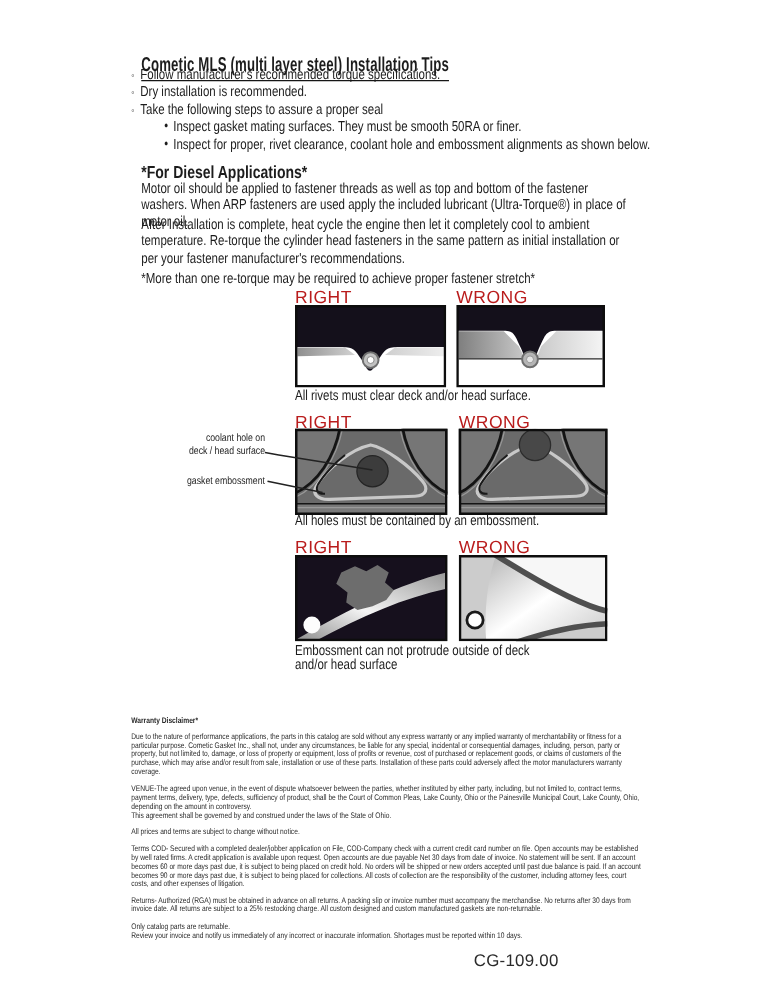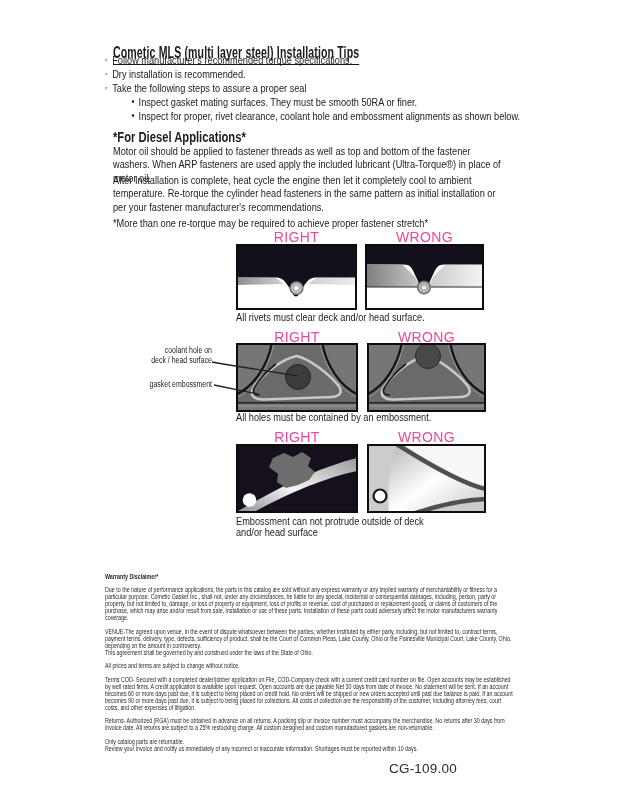--- a/index.html
+++ b/index.html
@@ -18,31 +18,31 @@
     border-bottom:1.7px solid #161616;padding-bottom:2px;letter-spacing:.2px;
   }
   .tips{left:105px;top:53px;width:600px;font-size:11.5px;line-height:14px;}
   .tip-row{display:flex;align-items:flex-start;}
   .tip-row.lvl2{margin-left:33px;}
   .marker1{font-size:9px;line-height:14px;width:9px;flex:0 0 9px;}
   .marker2{font-size:11px;line-height:13px;width:9px;flex:0 0 9px;}
   .tip-text{white-space:pre-line;}
   .diesel-h{left:113px;top:117px;font-size:14px;font-weight:bold;white-space:nowrap;}
   .para{left:113px;width:492px;font-size:11.5px;line-height:13.5px;}
-  .dg-label{font-size:14px;letter-spacing:.4px;text-align:center;color:#ec4899;}
+  .dg-label{font-size:14px;letter-spacing:.4px;text-align:left;color:#b91c1c;}
   .caption{font-size:11.5px;line-height:11px;white-space:pre-line;}
   .panel{position:absolute;display:block;}
   .ann{
     font-size:8.5px;line-height:10px;text-align:right;white-space:pre-line;
     color:#242424;
   }
   .disclaimer{left:105px;top:573px;width:500px;font-size:6.5px;line-height:7px;color:#2a2a2a;}
   .disclaimer h3{margin:0 0 6px 0;font-size:6.5px;line-height:7px;font-weight:bold;}
   .disclaimer p{margin:0 0 6.5px 0;white-space:pre-line;}
-  .code{left:389px;top:761px;font-size:13.5px;letter-spacing:.2px;color:#2a2a2a;}
+  .code{left:379px;top:761px;font-size:13.5px;letter-spacing:.2px;color:#2a2a2a;}
 </style>
 </head>
 <body>
 
 <div class="page">
 
   <h1 class="abs title cx66">Cometic MLS (multi layer steel) Installation Tips</h1>
 
   <div class="abs tips cx80">
     <div class="tip-row lvl1">

